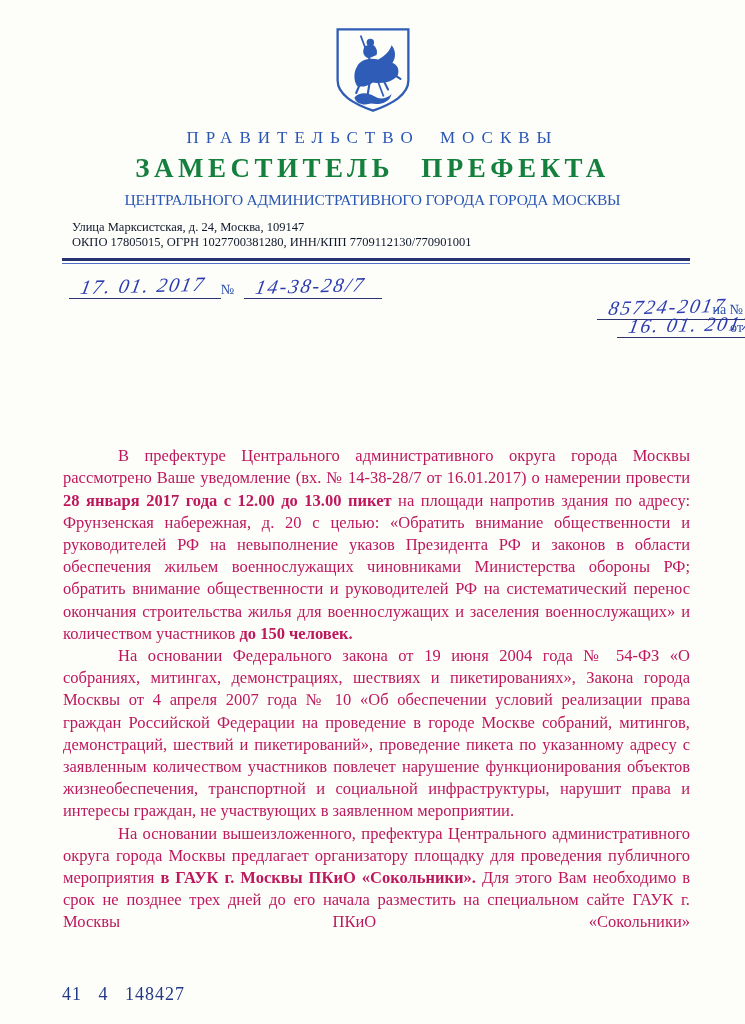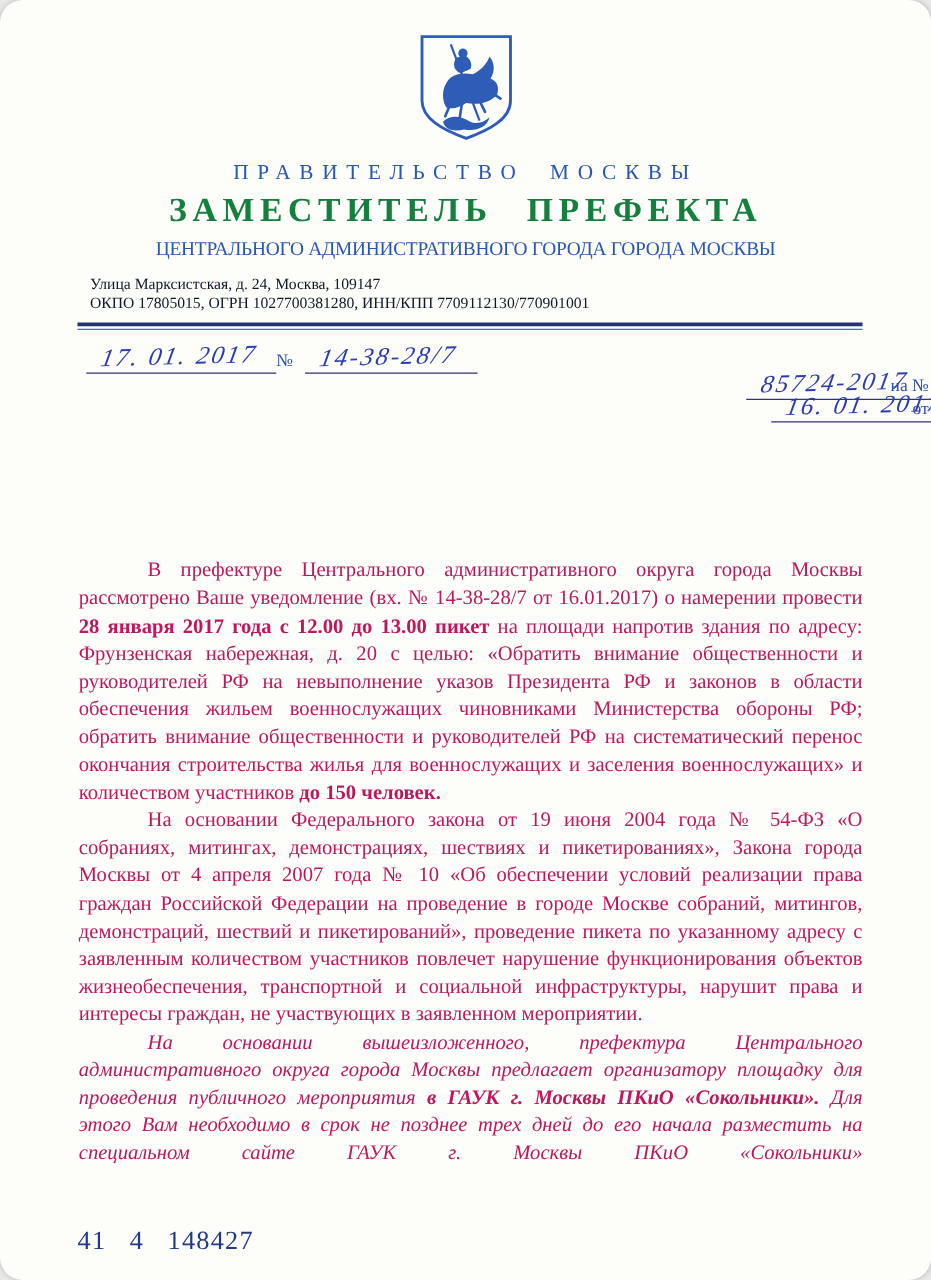--- a/index.html
+++ b/index.html
@@ -4,21 +4,20 @@
 <style>
   html,body{margin:0;padding:0;background:#e8e8e8;}
   .page{
     position:relative;
     width:745px;height:1024px;
     margin:0 auto;
     background:#fdfdfa;
     font-family:"Liberation Serif", serif;
     overflow:hidden;
     box-shadow:0 0 4px rgba(0,0,0,.2);
-    border-radius:18px;
   }
   
   .emblem-wrap{width:86px;margin:24px auto 0;}
   .emblem-wrap svg{width:86px;height:92px;display:block;}
   .org1{
     text-align:center;color:#2a57b4;font-size:17px;
     letter-spacing:7px;word-spacing:9px;margin-top:12px;font-weight:normal;
   }
   .org2{
     text-align:center;color:#15803d;font-size:27px;font-weight:bold;
@@ -59,25 +58,25 @@
     transform-origin:left bottom;white-space:nowrap;
   }
   
   main.body{
     margin:116px 55px 0 63px;
     color:#be185d;font-size:16.5px;line-height:22.2px;
     text-align:justify;
   }
   .para{margin:0;text-indent:55px;}
   .para .b{font-weight:bold;}
-  .para.justify-last{text-align-last:justify;font-style:italic;}
+  .para.justify-last{text-align-last:justify;}
   
   .footmark{
     position:absolute;left:62px;bottom:19px;
-    color:#223a85;font-size:21px;letter-spacing:1px;white-space:pre;
+    color:#223a85;font-size:18px;letter-spacing:1px;white-space:pre;
   }
 </style>
 </head>
 <body>
 
 <div class="page">
 
   <header>
     <div class="emblem-wrap">
       <svg viewBox="0 0 96 104" aria-hidden="true">

